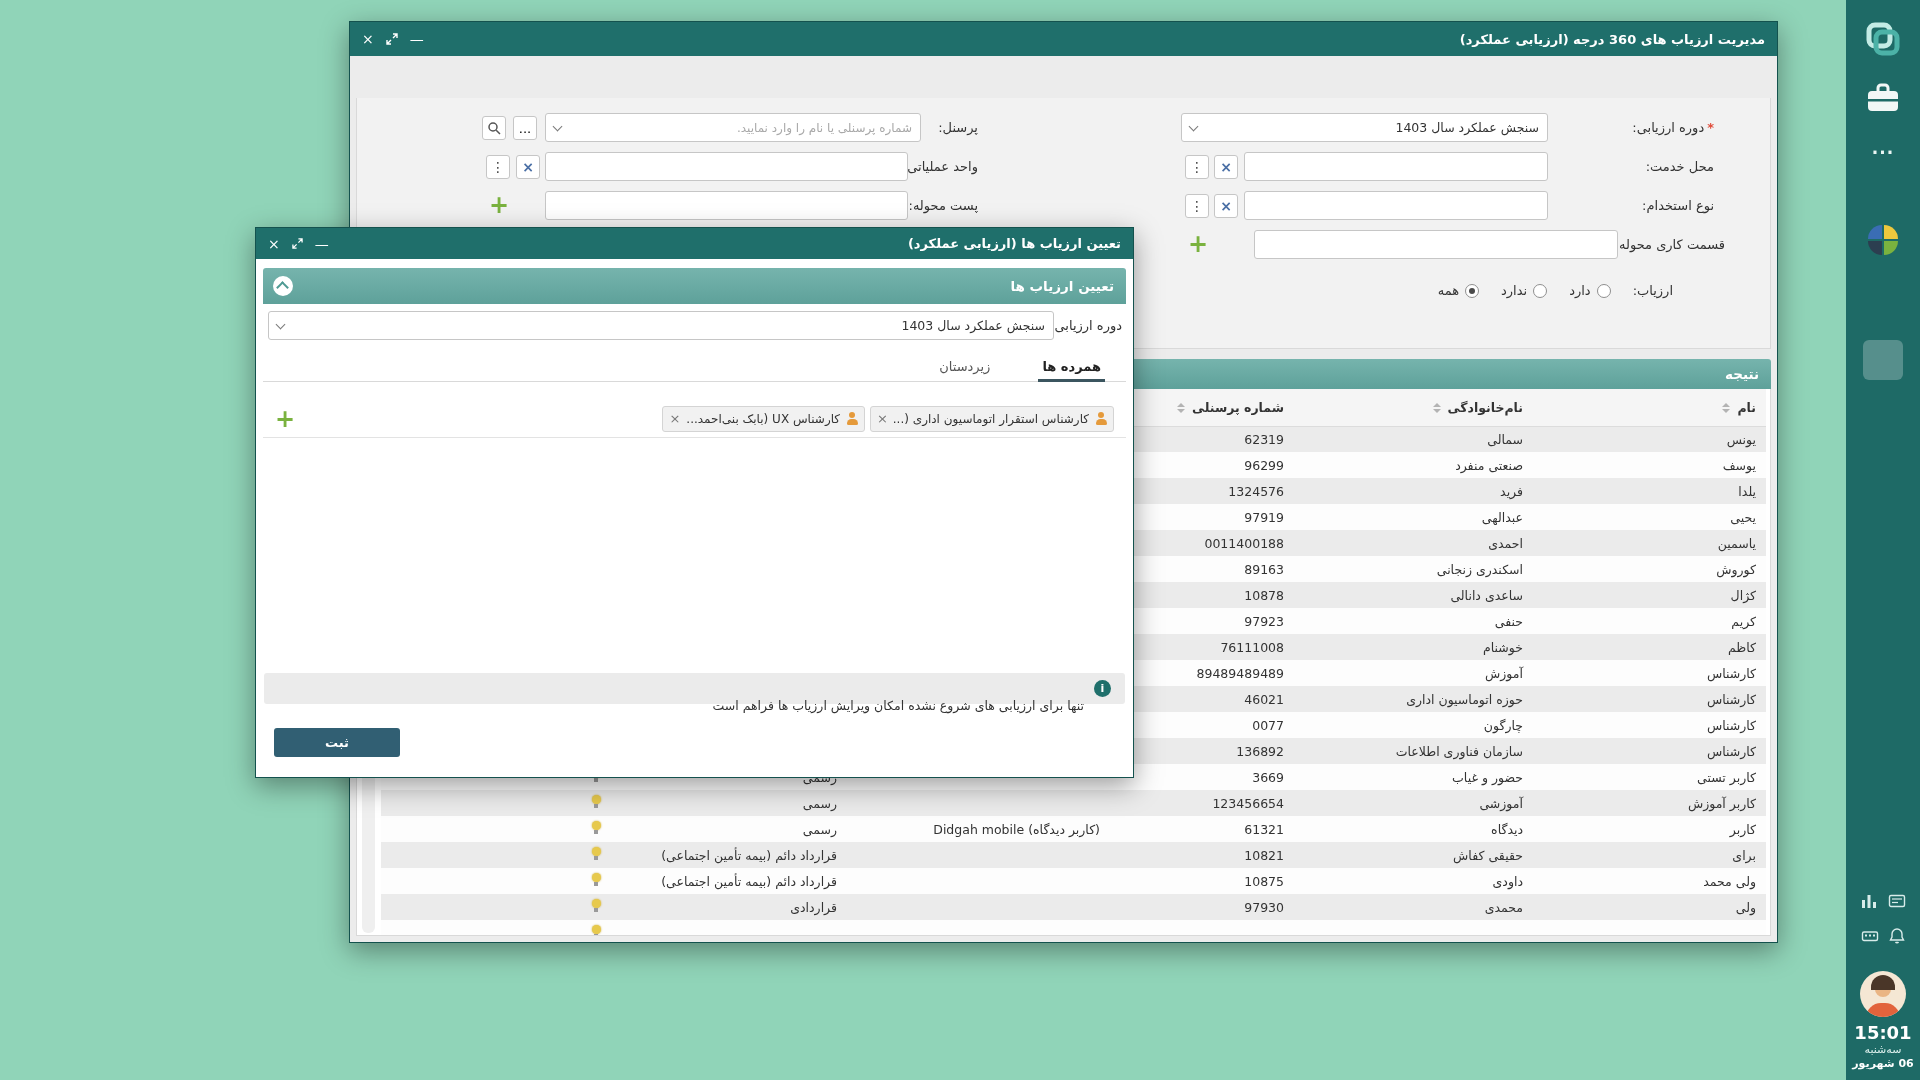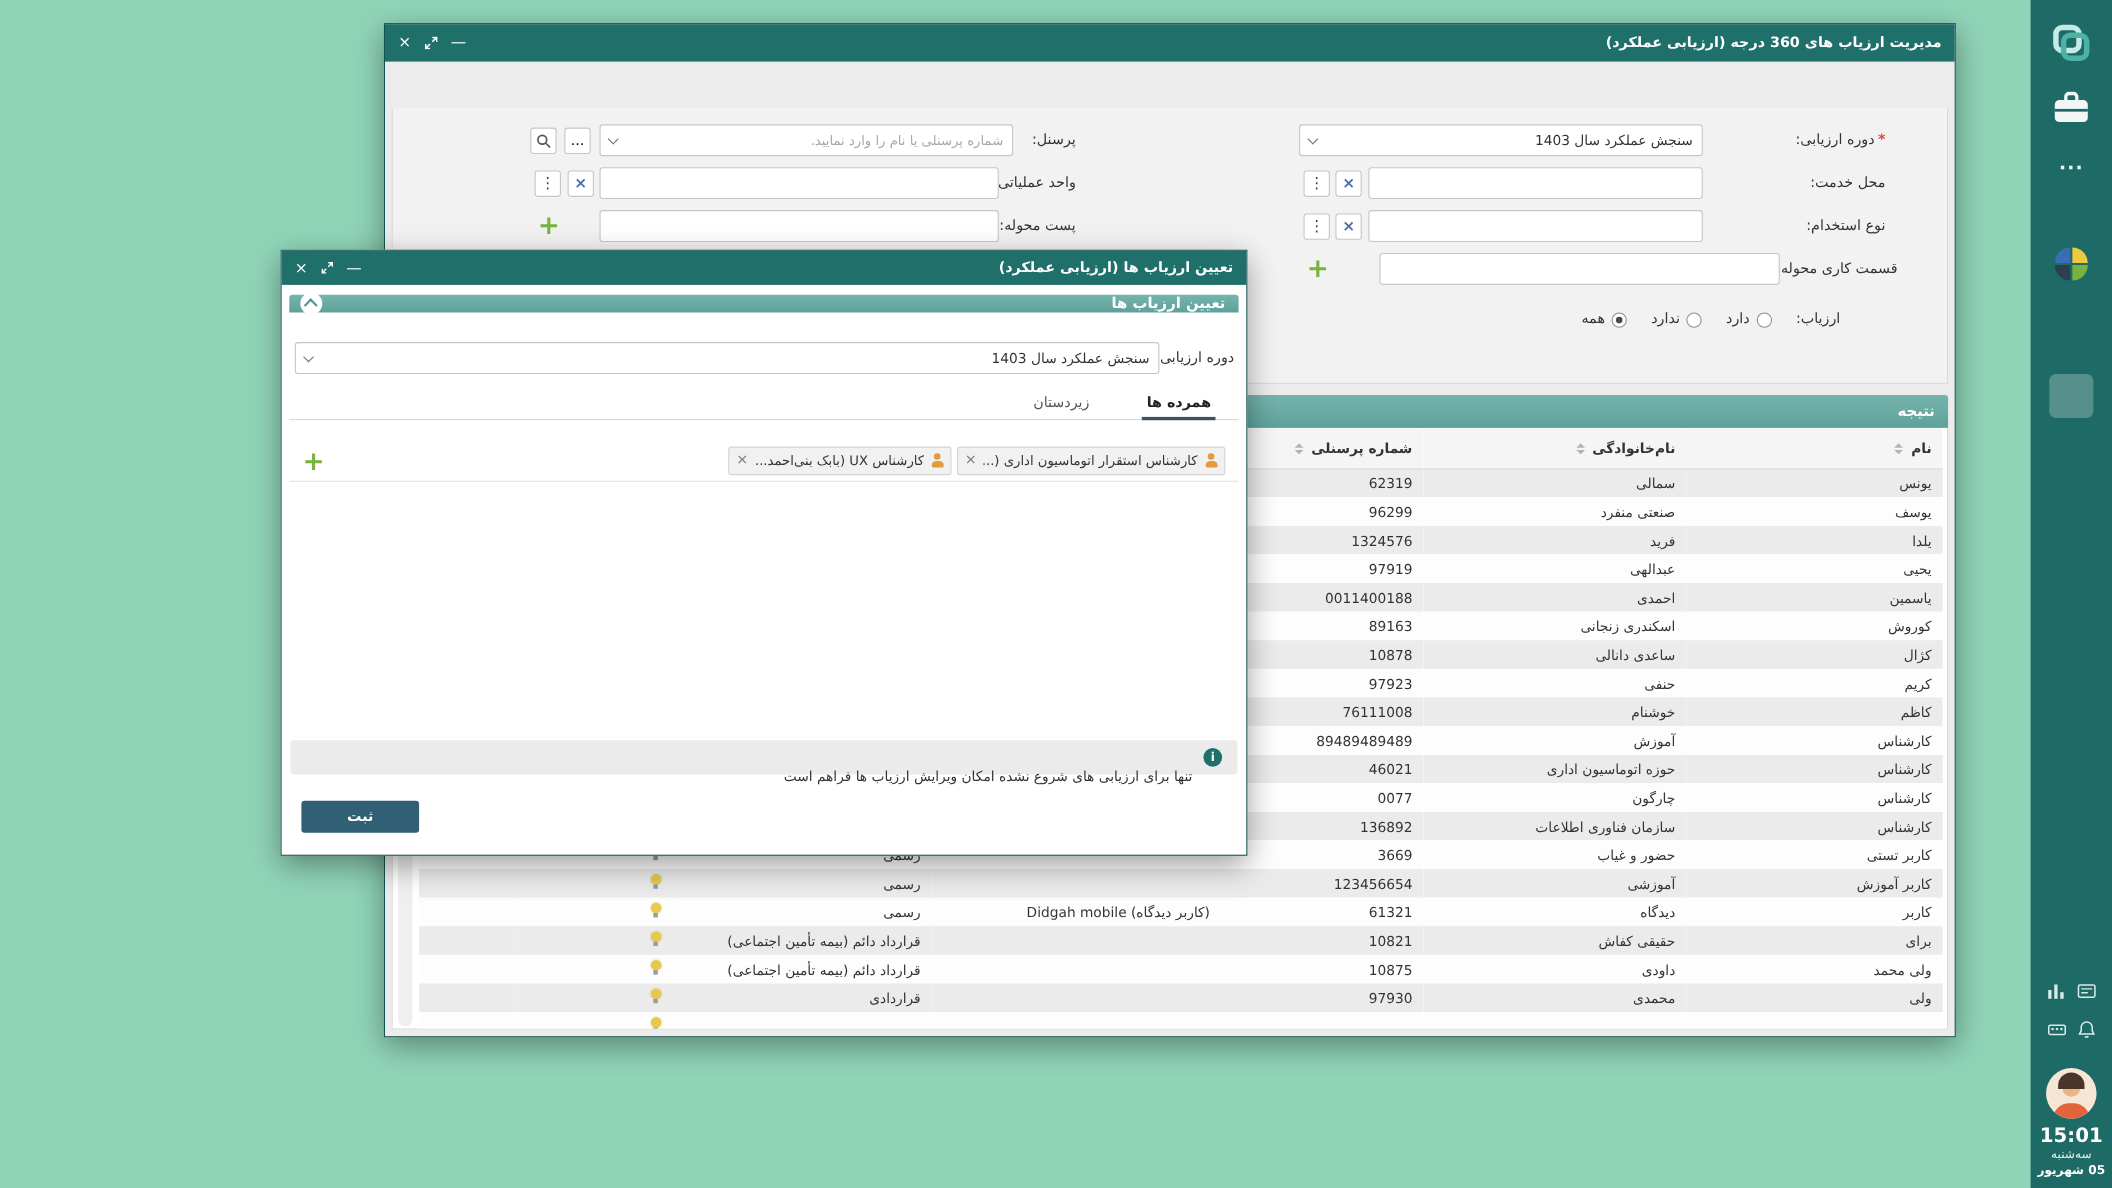--- a/index.html
+++ b/index.html
@@ -82,39 +82,39 @@
   .td-bulb { text-align:center; }
   .sort { display:inline-flex; flex-direction:column; gap:2px; margin-inline-start:7px; vertical-align:middle; }
   .sort i { display:block; width:0; height:0; border-left:4px solid transparent; border-right:4px solid transparent; }
   .sort .up { border-bottom:4px solid #b3b3b3; }
   .sort .dn { border-top:4px solid #b3b3b3; }
   .bulb { display:inline-block; position:relative; width:10px; height:14px; }
   .bulb::before { content:""; position:absolute; top:0; left:0.5px; width:9px; height:9px; border-radius:50%; background:#e7c94c; box-shadow:0 0 2px #c9a92d; }
   .bulb::after { content:""; position:absolute; top:9px; left:3px; width:4px; height:4px; background:#9a9a9a; }
 
   
-  .modal-sec-head { position:absolute; left:7px; right:7px; top:40px; height:16px; background:linear-gradient(#76b4ad,#5ea19a); border-radius:3px 3px 0 0; display:flex; align-items:center; direction:ltr; }
+  .modal-sec-head { position:absolute; left:7px; right:7px; top:40px; height:36px; background:linear-gradient(#76b4ad,#5ea19a); border-radius:3px 3px 0 0; display:flex; align-items:center; direction:ltr; }
   .m-period-lbl { position:absolute; right:11px; top:83px; height:29px; line-height:29px; direction:rtl; white-space:nowrap; }
   .m-period-sel { left:12px; top:83px; width:786px; }
   .m-tabs { position:absolute; left:7px; right:7px; top:128px; height:26px; display:flex; direction:rtl; align-items:flex-end; gap:44px; padding-right:21px; border-bottom:1px solid #d9d9d9; }
   .m-tab { position:relative; font-size:13px; color:#555; padding:0 4px 7px; cursor:pointer; white-space:nowrap; }
   .m-tab.active { color:#222; font-weight:bold; }
   .m-tab.active::after { content:""; position:absolute; left:0; right:0; bottom:-1px; height:3px; background:#3b555f; }
   .m-chips { position:absolute; left:7px; right:7px; top:172px; height:38px; display:flex; direction:rtl; align-items:center; gap:5px; padding:0 12px; border-bottom:1px solid #e3e3e3; }
   .chip { height:26px; background:#f1f1f1; border:1px solid #d4d4d4; border-radius:3px; display:inline-flex; direction:rtl; align-items:center; gap:6px; padding:0 6px; font-size:12px; max-width:245px; flex:0 0 auto; }
   .chip-label { white-space:nowrap; overflow:hidden; max-width:195px; }
   .chip-close { color:#777; font-size:13px; cursor:pointer; }
   .chip-person { position:relative; width:12px; height:13px; flex:0 0 auto; }
   .chip-person::before { content:""; position:absolute; top:0; left:3px; width:6px; height:6px; border-radius:50%; background:#e59a3b; }
   .chip-person::after { content:""; position:absolute; bottom:0; left:0.5px; width:11px; height:6px; border-radius:6px 6px 2px 2px; background:#e59a3b; }
   .m-plus { margin-inline-start:auto; background:none; border:none; color:#7ab23f; font-size:24px; font-weight:bold; line-height:24px; cursor:pointer; font-family:inherit; }
   .m-info { position:absolute; left:8px; right:8px; top:445px; height:31px; background:#ebebeb; border-radius:3px; display:flex; direction:rtl; align-items:center; gap:10px; padding:0 14px; }
   .info-icon { width:17px; height:17px; border-radius:50%; background:#1f6f6b; color:#fff; font-size:11px; font-weight:bold; display:flex; align-items:center; justify-content:center; flex:0 0 auto; }
   .m-info-text { font-size:12.5px; color:#333; white-space:nowrap;margin-top:34px; }
-  .m-submit { position:absolute; left:18px; top:500px; width:107px; height:29px; background:#315f73; color:#fff; border:none; border-radius:3px; font-size:13px; font-weight:bold; cursor:pointer; font-family:inherit; }
+  .m-submit { position:absolute; left:18px; top:500px; width:126px; height:29px; background:#315f73; color:#fff; border:none; border-radius:3px; font-size:13px; font-weight:bold; cursor:pointer; font-family:inherit; }
 
   
   .taskbar { position:absolute; right:0; top:0; width:74px; height:1080px; background:#1e6a66; z-index:20; }
   .tb-item { position:absolute; left:50%; transform:translateX(-50%); }
   .tb-logo1 { top:19px; }
   .tb-brief { top:82px; }
   .tb-more { top:143px; color:#eaf6f4; font-size:17px; font-weight:bold; letter-spacing:1px; cursor:pointer; }
   .tb-logo2 { top:220px; }
   .tb-thumb { top:340px; width:40px; height:40px; background:rgba(255,255,255,.25); border-radius:6px; cursor:pointer; }
   .tb-icons { display:flex; gap:10px; align-items:center; }
@@ -541,14 +541,14 @@
     </svg>
   </div>
 
   <div class="tb-item avatar">
     <span class="face"></span>
     <span class="hair"></span>
     <span class="shirt"></span>
   </div>
   <div class="tb-item tb-time">15:01</div>
   <div class="tb-item tb-weekday">سه‌شنبه</div>
-  <div class="tb-item tb-date">05 شهریور</div>
+  <div class="tb-item tb-date">06 شهریور</div>
 </div>
 
 </body></html>

